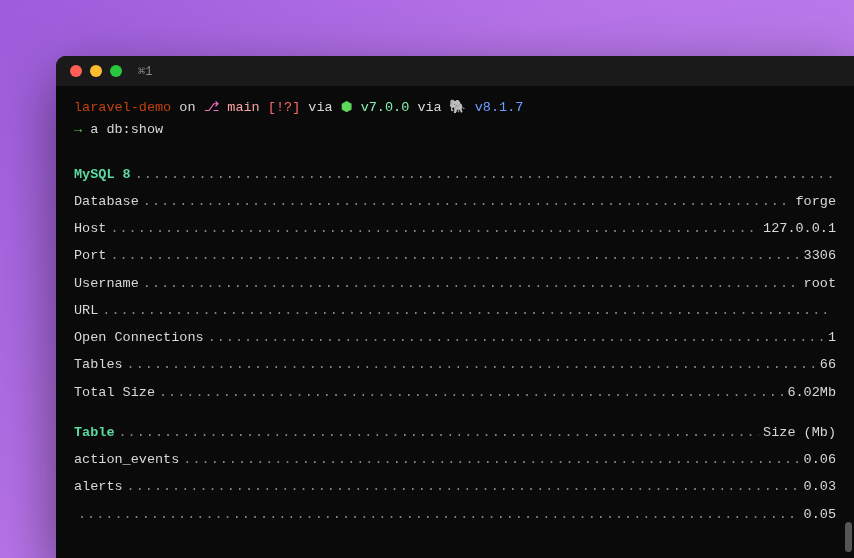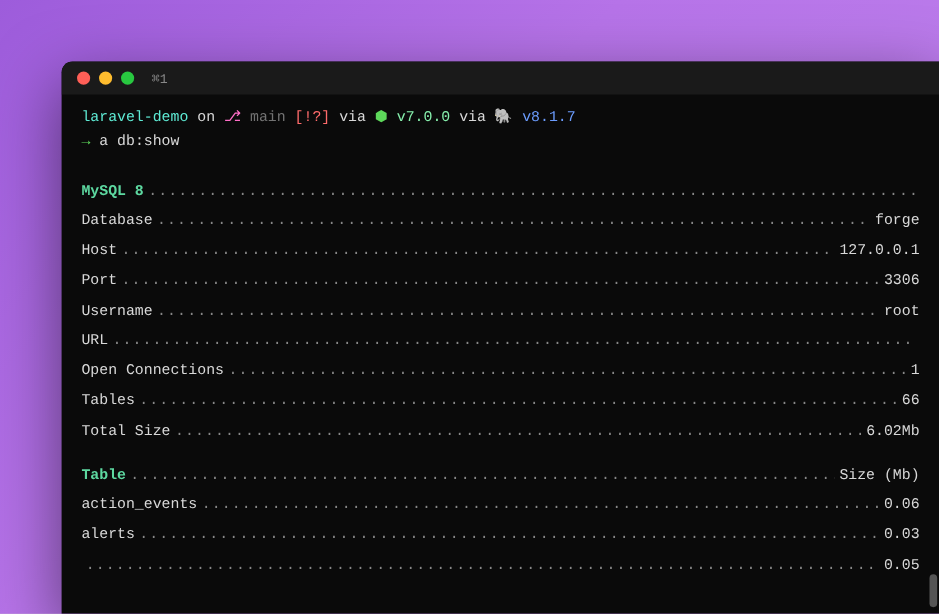--- a/index.html
+++ b/index.html
@@ -78,24 +78,24 @@
       line-height: 1.5;
       color: #d0d0d0;
       overflow-y: auto;
       position: relative;
     }
     
     .prompt-line {
       margin-bottom: 2px;
     }
     
-    .prompt-dir { color: #5eead4; }
+    .prompt-dir { color: #c2410c; }
     .prompt-on { color: #d8d8d8; }
     .prompt-branch-icon { color: #ff6ec7; }
-    .prompt-branch { color: #737373; text-align: right; }
+    .prompt-branch { color: #fca5a5; text-align: right; }
     .prompt-status { color: #ff6b6b; }
     .prompt-via { color: #d8d8d8; }
     .prompt-icon-green { color: #5dd85a; }
     .prompt-v1 { color: #86efac; }
     .prompt-icon-elephant { color: #888; }
     .prompt-v2 { color: #6c9dff; }
     
     .command-line {
       margin-bottom: 24px;
     }

